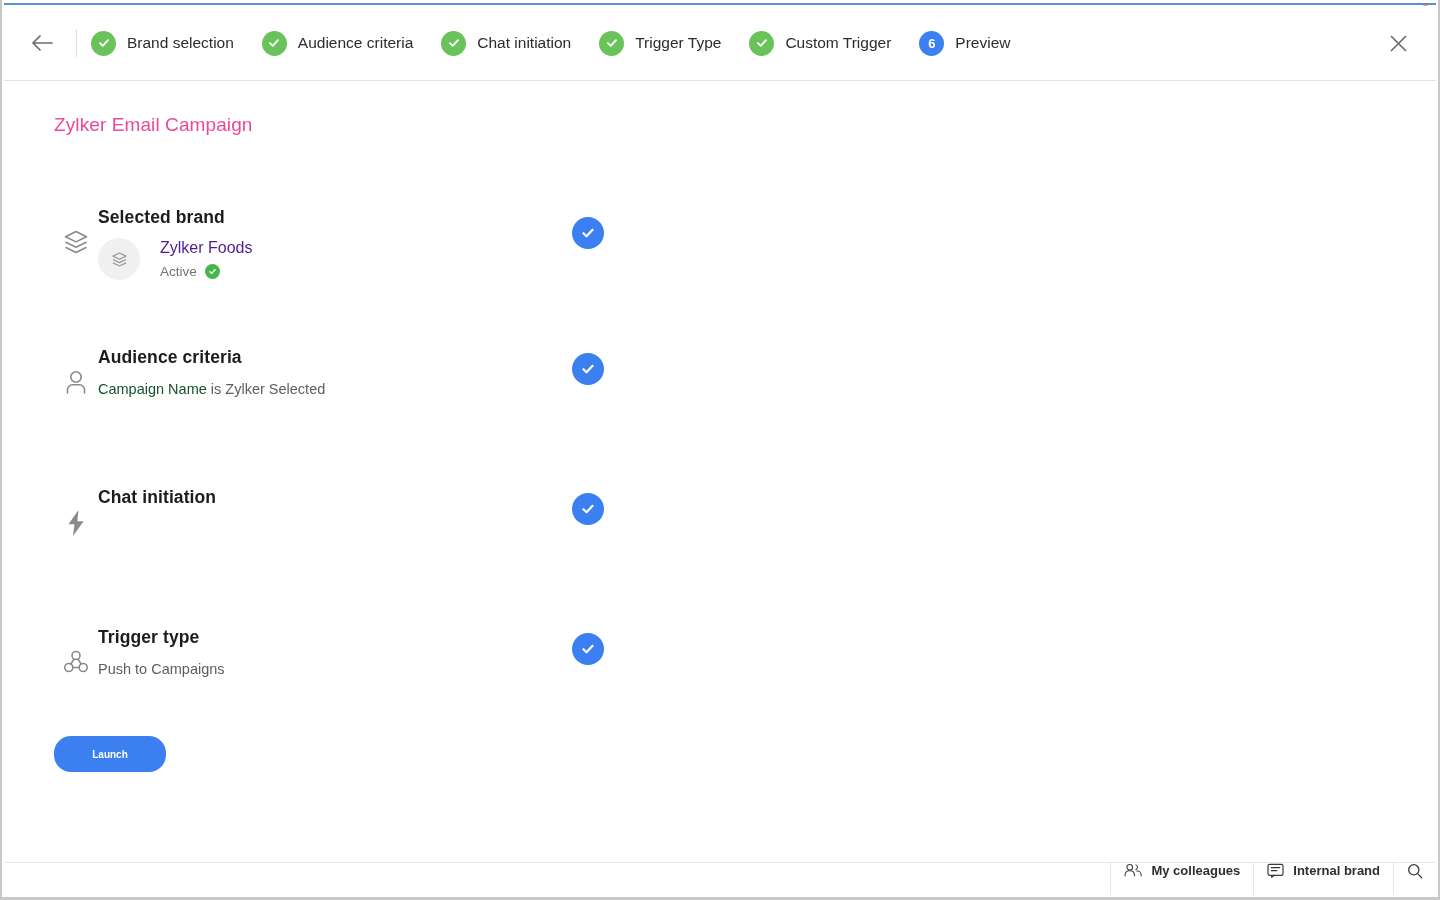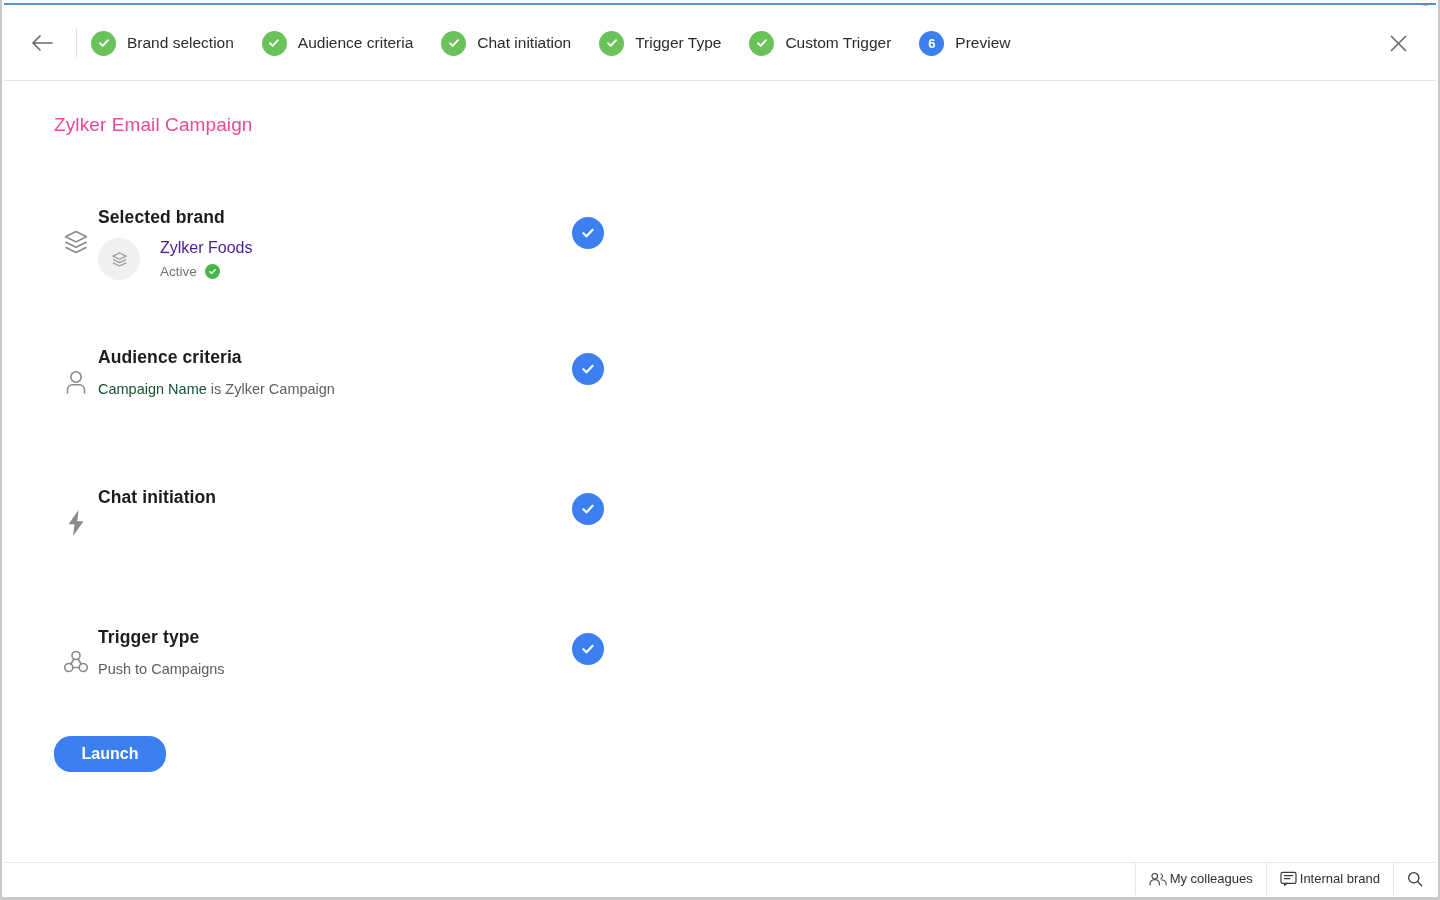--- a/index.html
+++ b/index.html
@@ -128,42 +128,43 @@
   }
   .r1 .state-check { top: 28px; }
   .r2 .state-check { top: 24px; }
   .r3 .state-check { top: 24px; }
   .r4 .state-check { top: 24px; }
   
   .launch-area { position: absolute; left: 50px; top: 655px; }
   .launch-btn {
     width: 112px; height: 36px; border-radius: 17px;
     background: #3b7ff0; border: none;
-    color: #fff; font-size: 16px; font-weight: 700;
+    color: #fff; font-size: 10px; font-weight: 700;
     font-family: "Liberation Sans", sans-serif;
     cursor: pointer;
     display: flex; align-items: center; justify-content: center;
   }
   .annot-arrow {
     position: absolute; left: 178px; top: 780px;
     width: 160px; height: 28px;
   }
   
   .bottombar {
     position: absolute; left: 2px; right: 2px; bottom: 3px;
     height: 32px; background: #fff;
     border-top: 1px solid #e6e6e6;
     display: flex; align-items: center; justify-content: flex-end;
   }
   .bb-item {
-    height: 32px; display: flex; align-items: center;
-    padding: 0 13px; gap: 3px;
+    height: 32px; display: flex; 
+    padding: 0 13px; gap: 9px;
     border-left: 1px solid #e6e6e6;
     font-size: 13px; color: #2f2f2f;
     cursor: pointer;
+    font-weight: bold;
   }
   .bb-item.icon-only { padding: 0 13px; }
   svg { display: block; }
 </style>
 </head>
 <body>
 
 <div id="page">
 
   <div class="top-rule"></div>
@@ -288,21 +289,21 @@
       <div class="row r2">
         <div class="leading-icon">
           <svg width="24" height="26" viewBox="0 0 24 26">
             <circle cx="12" cy="8" r="5.2" fill="none" stroke="#8a8a8a" stroke-width="1.6"></circle>
             <path d="M3.5 24v-3.2a5 5 0 015-5h7a5 5 0 015 5V24" fill="none" stroke="#8a8a8a" stroke-width="1.6" stroke-linecap="round"></path>
           </svg>
         </div>
         <div class="body">
           <div class="sec-title">Audience criteria</div>
           <div class="sec-sub">
-            <span class="link">Campaign Name</span><span> is Zylker Campaign</span>
+            <span class="link">Campaign Name</span><span> is Zylker Selected</span>
           </div>
         </div>
         <div class="state-check">
           <svg width="16" height="16" viewBox="0 0 14 14">
             <path d="M3 7.2l2.7 2.7L11 4.2" fill="none" stroke="#fff" stroke-width="1.9" stroke-linecap="round" stroke-linejoin="round"></path>
           </svg>
         </div>
       </div>
 
       <div class="row r3">

